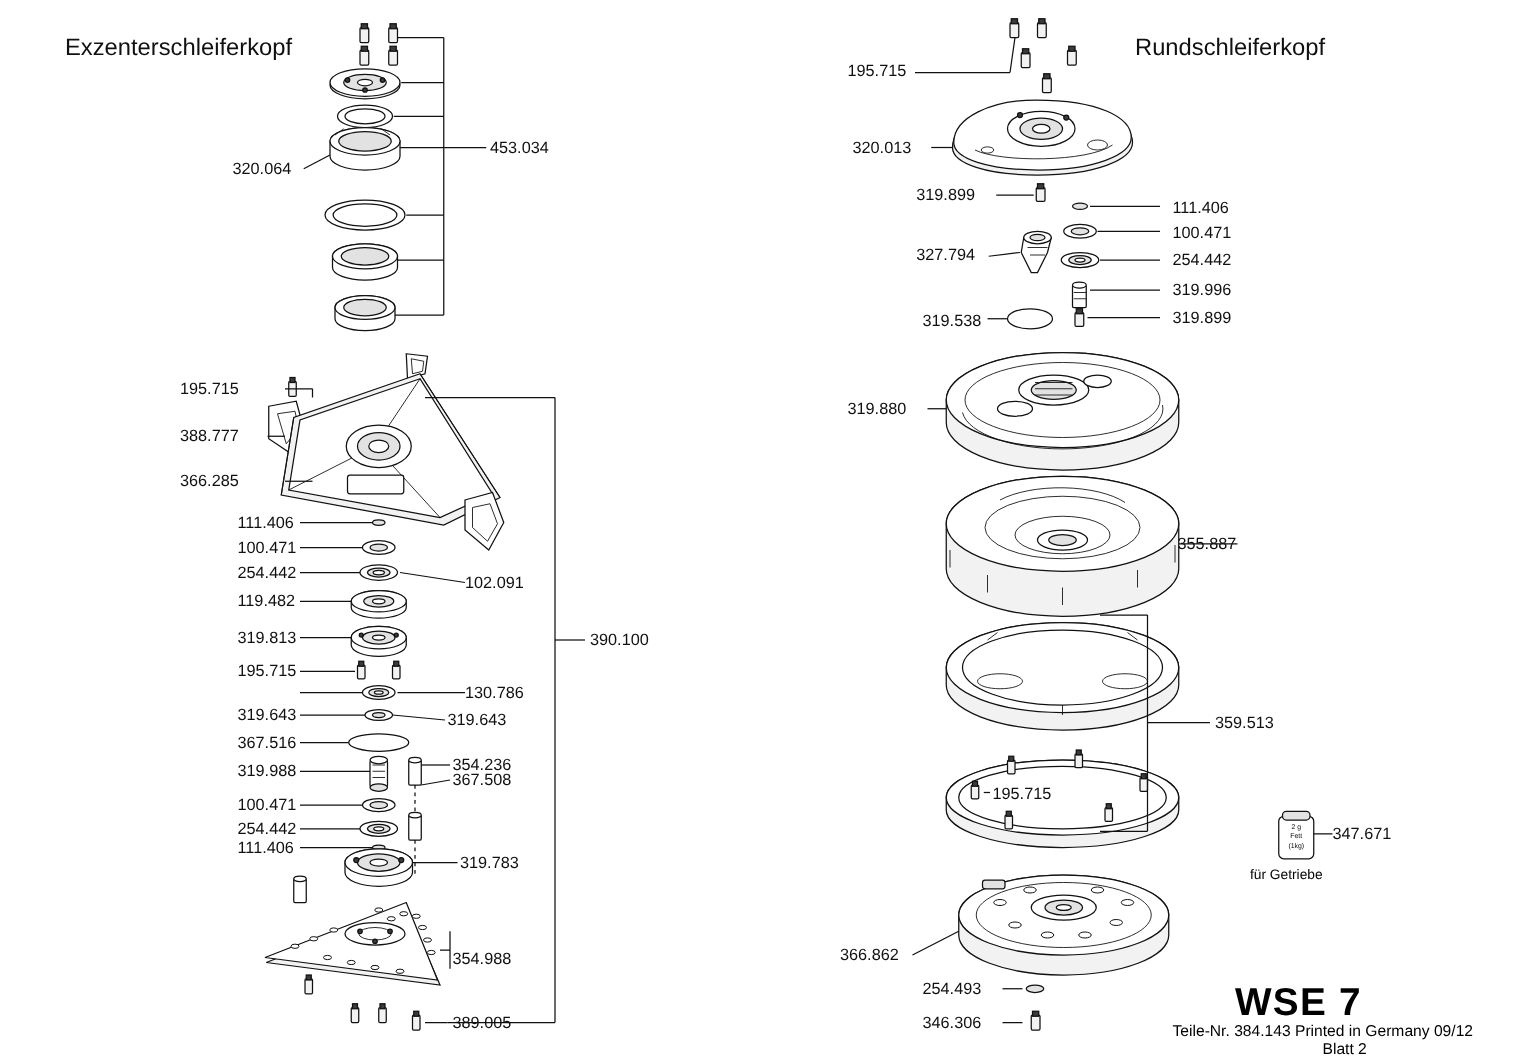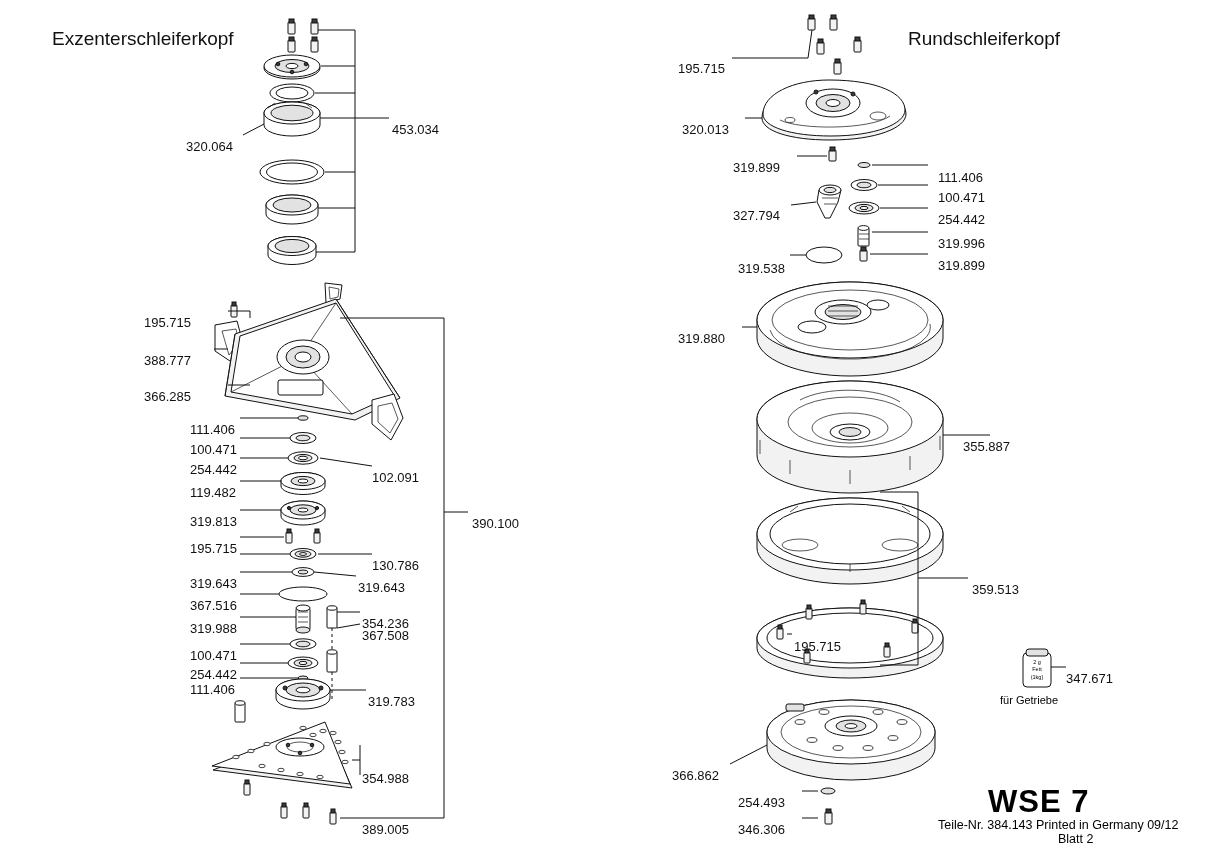--- a/index.html
+++ b/index.html
@@ -20,21 +20,20 @@
     left: 0; top: 0;
     width: 1213px;
     height: 702px;
   }
   .lbl {
     position: absolute;
     font-size: 13px;
     line-height: 14px;
     white-space: nowrap;
     color: #111;
-    margin-top: 12px;
   }
   .title {
     position: absolute;
     font-size: 19px;
     line-height: 22px;
     white-space: nowrap;
     color: #111;
   }
   .model {
     position: absolute;
@@ -494,21 +493,21 @@
   <div class="lbl" style="left:682px; top:111px;">320.013</div>
   <div class="lbl" style="left:733px; top:149px;">319.899</div>
   <div class="lbl" style="left:938px; top:159px;">111.406</div>
   <div class="lbl" style="left:938px; top:179px;">100.471</div>
   <div class="lbl" style="left:733px; top:197px;">327.794</div>
   <div class="lbl" style="left:938px; top:201px;">254.442</div>
   <div class="lbl" style="left:938px; top:225px;">319.996</div>
   <div class="lbl" style="left:738px; top:250px;">319.538</div>
   <div class="lbl" style="left:938px; top:247px;">319.899</div>
   <div class="lbl" style="left:678px; top:320px;">319.880</div>
-  <div class="lbl" style="left:942px; top:428px;padding-left:21px;">355.887</div>
+  <div class="lbl" style="left:942px; top:428px;">355.887</div>
   <div class="lbl" style="left:972px; top:571px;">359.513</div>
   <div class="lbl" style="left:794px; top:628px;">195.715</div>
   <div class="lbl" style="left:1066px; top:660px;">347.671</div>
   <div class="lbl" style="left:672px; top:757px;">366.862</div>
   <div class="lbl" style="left:738px; top:784px;">254.493</div>
   <div class="lbl" style="left:738px; top:811px;">346.306</div>
 
   <div class="greasetxt" style="left:1022px; top:659px;">2 g</div>
   <div class="greasetxt" style="left:1022px; top:666px;">Fett</div>
   <div class="greasetxt" style="left:1022px; top:674px;">(1kg)</div>

